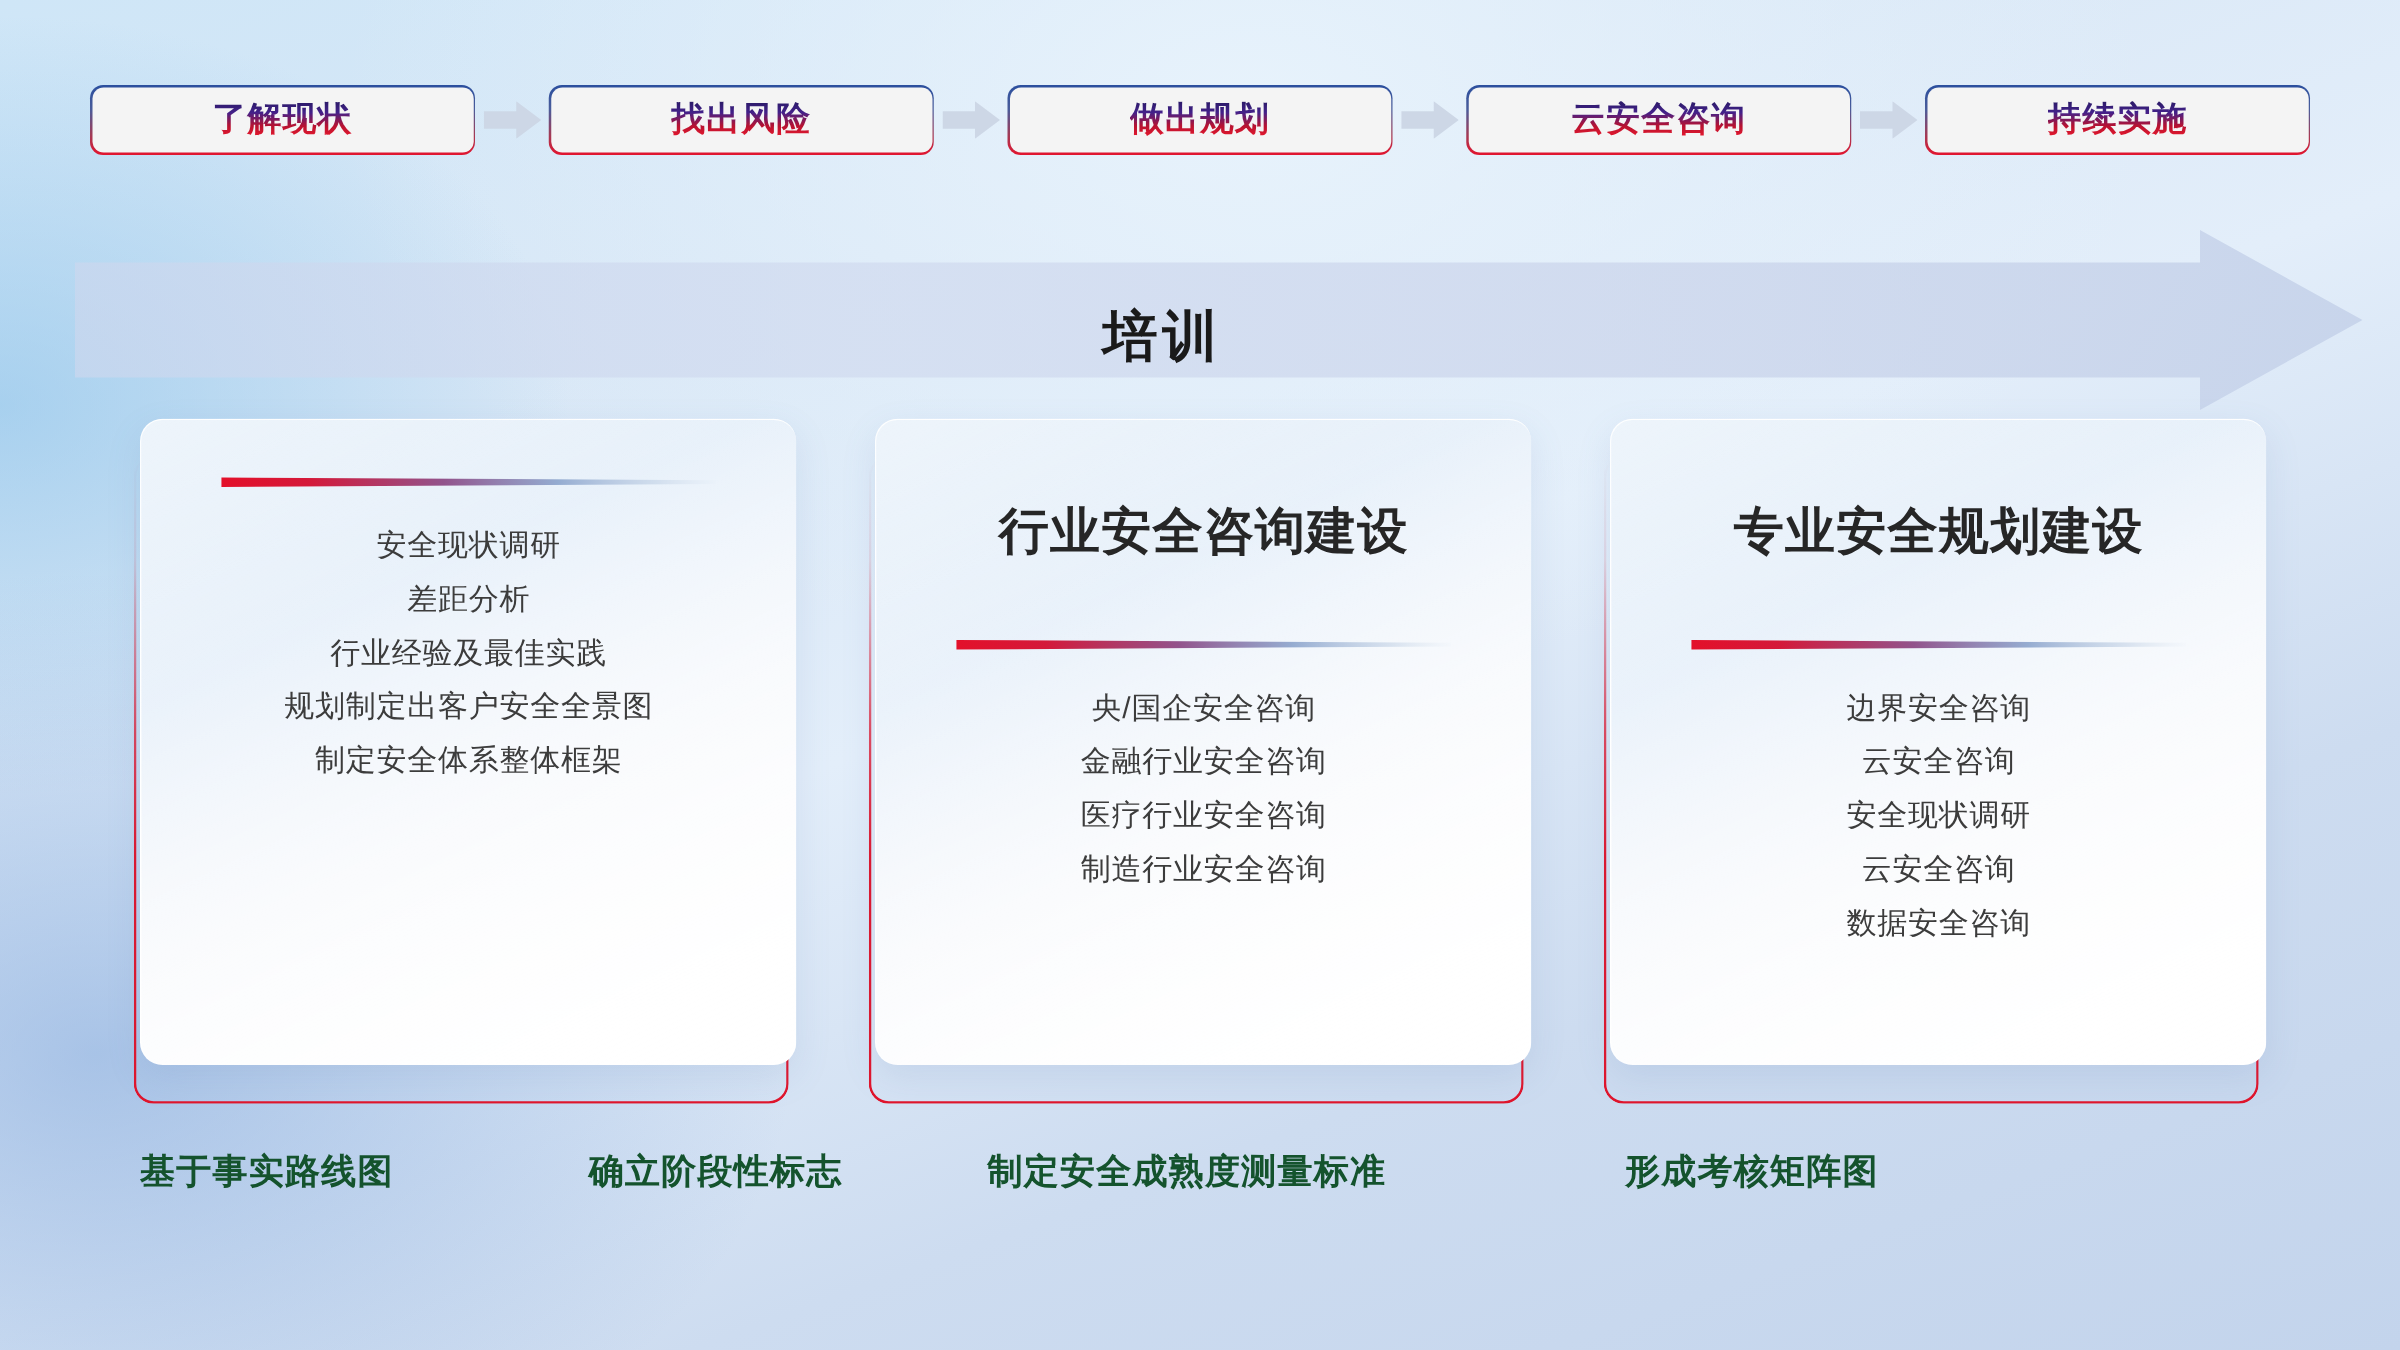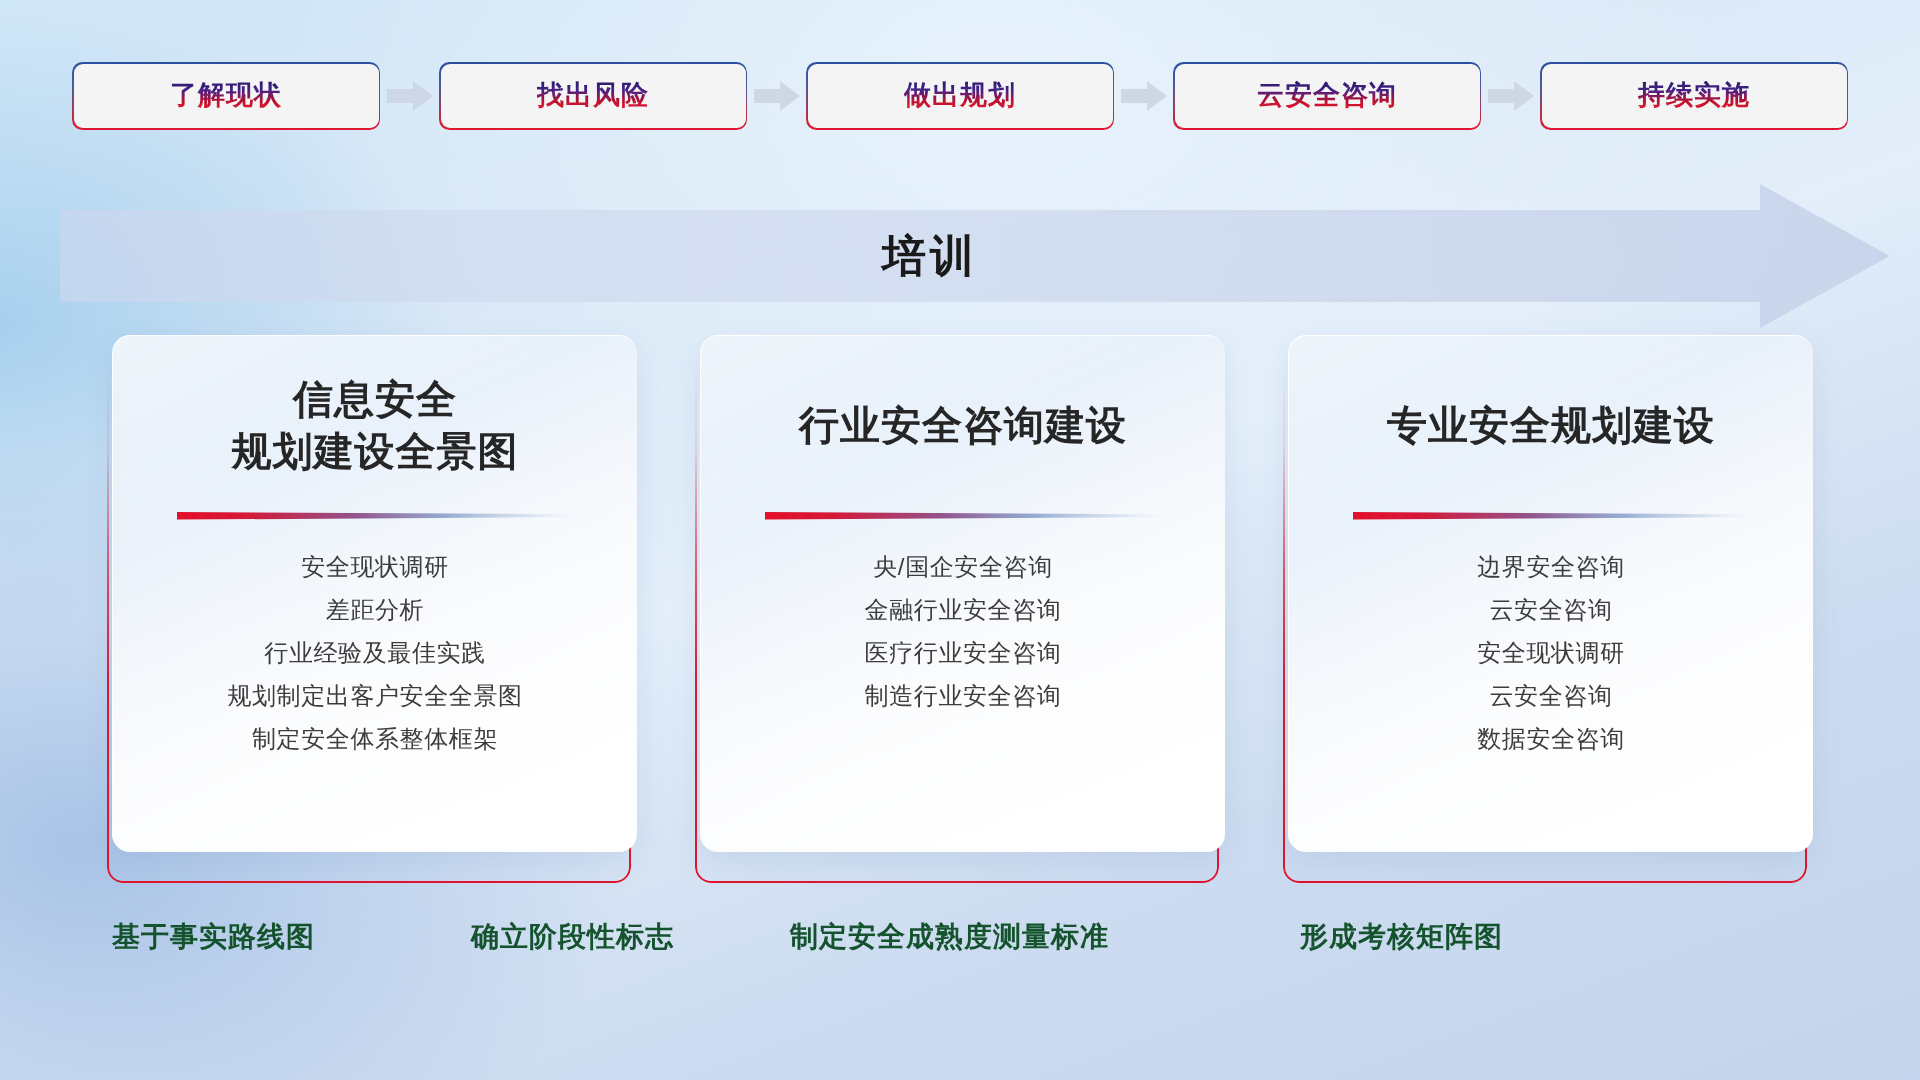--- a/index.html
+++ b/index.html
@@ -17,21 +17,21 @@
       linear-gradient(160deg, #cfe6f7 0%, #d8e7f6 26%, #e3eefa 48%, #cddcf0 72%, #c3d4ec 100%);
   }
 
   
   #step-row {
     position:absolute; left:0; top:62px; width:1920px; height:68px;
     display:flex; align-items:center; justify-content:center; gap:0;
   }
   .step-box {
     position:relative;
-    width:305px; height:64px;
+    width:305px; height:52px;
     border-radius:9px;
     background:#f4f4f4;
     display:flex; align-items:center; justify-content:center;
     flex:0 0 auto;
   }
   .step-box::before {
     content:"";
     position:absolute; inset:-1.6px;
     border-radius:10.5px;
     background:linear-gradient(180deg,#2b4f9e 0%, #4a5c9a 35%, #a33a55 72%, #e3142e 100%);
@@ -51,21 +51,21 @@
     display:flex; align-items:center; justify-content:center;
   }
   .step-arrow svg { display:block; }
 
   
   #banner {
     position:absolute; left:0; top:182px; width:1920px; height:148px;
   }
   #banner svg { display:block; }
   #banner-title {
-    position:absolute; left:0; top:0; width:1920px; height:148px;
+    position:absolute; left:0; top:13px; width:1920px; height:148px;
     display:flex; align-items:center; justify-content:center;
     padding-right:60px;
   }
   #banner-title span {
     font-size:44px; font-weight:700; color:#1a1a1a; letter-spacing:4px;
   }
 
   
   #cards {
     position:absolute; left:0; top:335px; width:1920px; height:550px;
@@ -190,24 +190,20 @@
     <span>培训</span>
   </div>
 </div>
 
 <div id="cards">
 
   <div class="card-wrap">
     <div class="card-frame"></div>
     <div class="card">
       <div class="card-inner">
-        <div class="card-title two-line">
-          <span>信息安全</span>
-          <span>规划建设全景图</span>
-        </div>
         <div class="divider">
           <svg width="396" height="9" viewBox="0 0 396 9">
             <defs>
               <linearGradient id="divGrad1" x1="0" y1="0" x2="1" y2="0">
                 <stop offset="0%" stop-color="#e3102a" stop-opacity="1"></stop>
                 <stop offset="18%" stop-color="#d4193a" stop-opacity="1"></stop>
                 <stop offset="45%" stop-color="#8d4b86" stop-opacity="0.95"></stop>
                 <stop offset="68%" stop-color="#7f9ac6" stop-opacity="0.80"></stop>
                 <stop offset="88%" stop-color="#b3c6de" stop-opacity="0.45"></stop>
                 <stop offset="100%" stop-color="#cfdcea" stop-opacity="0.05"></stop>

